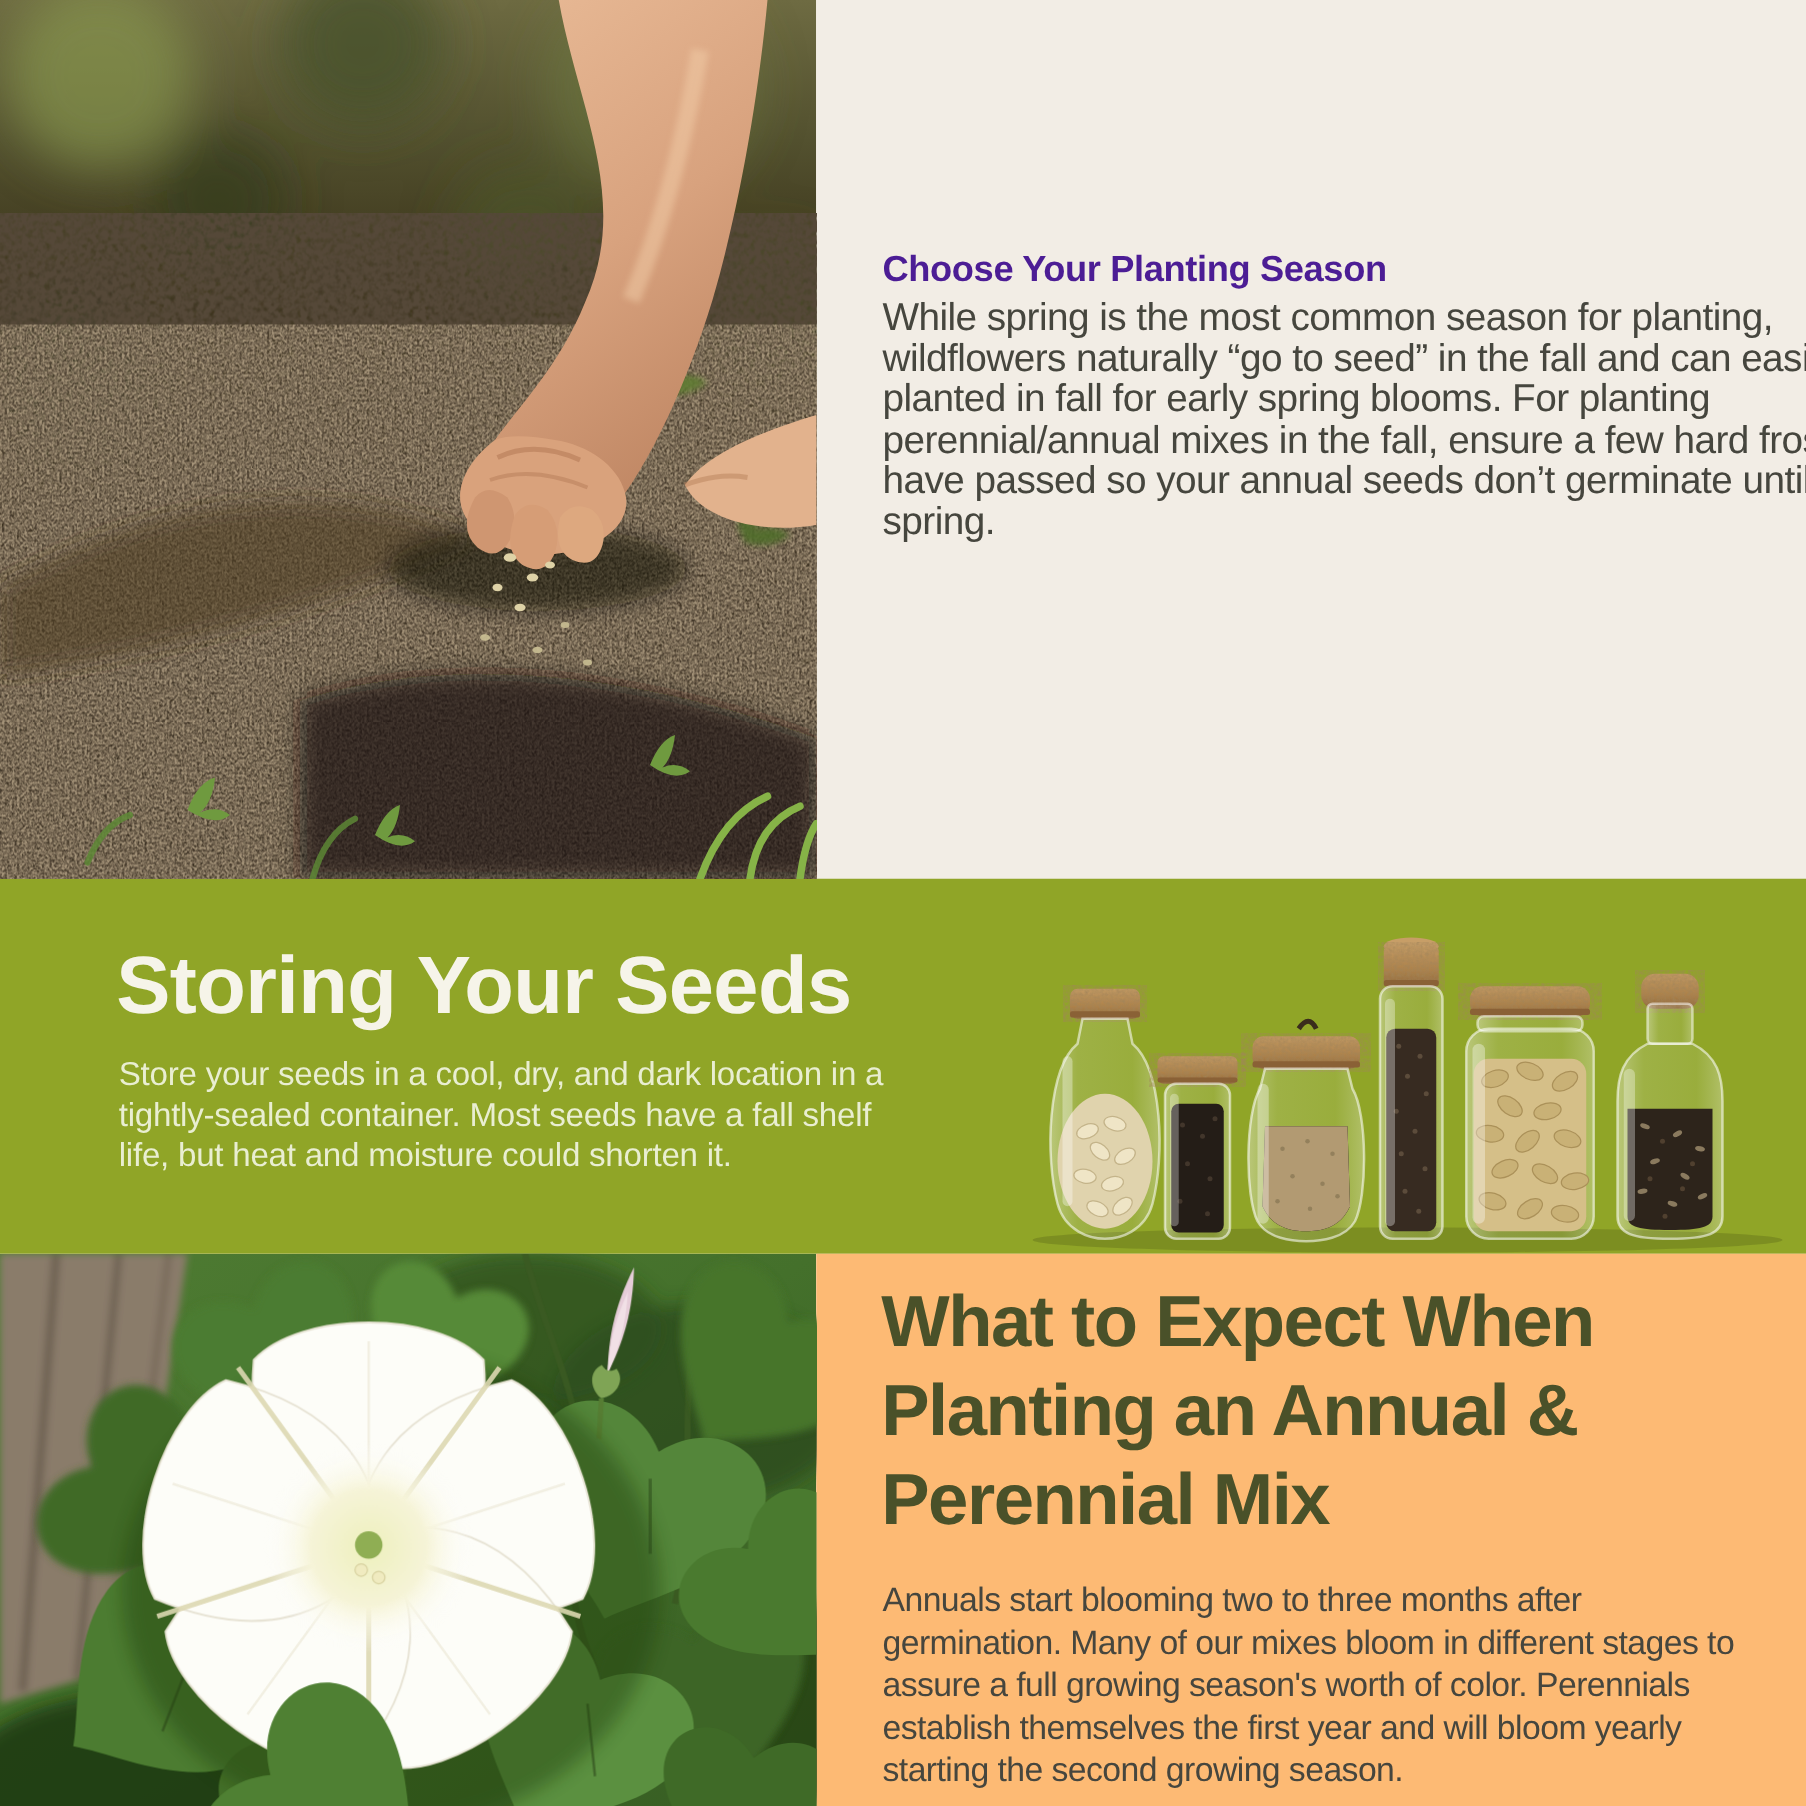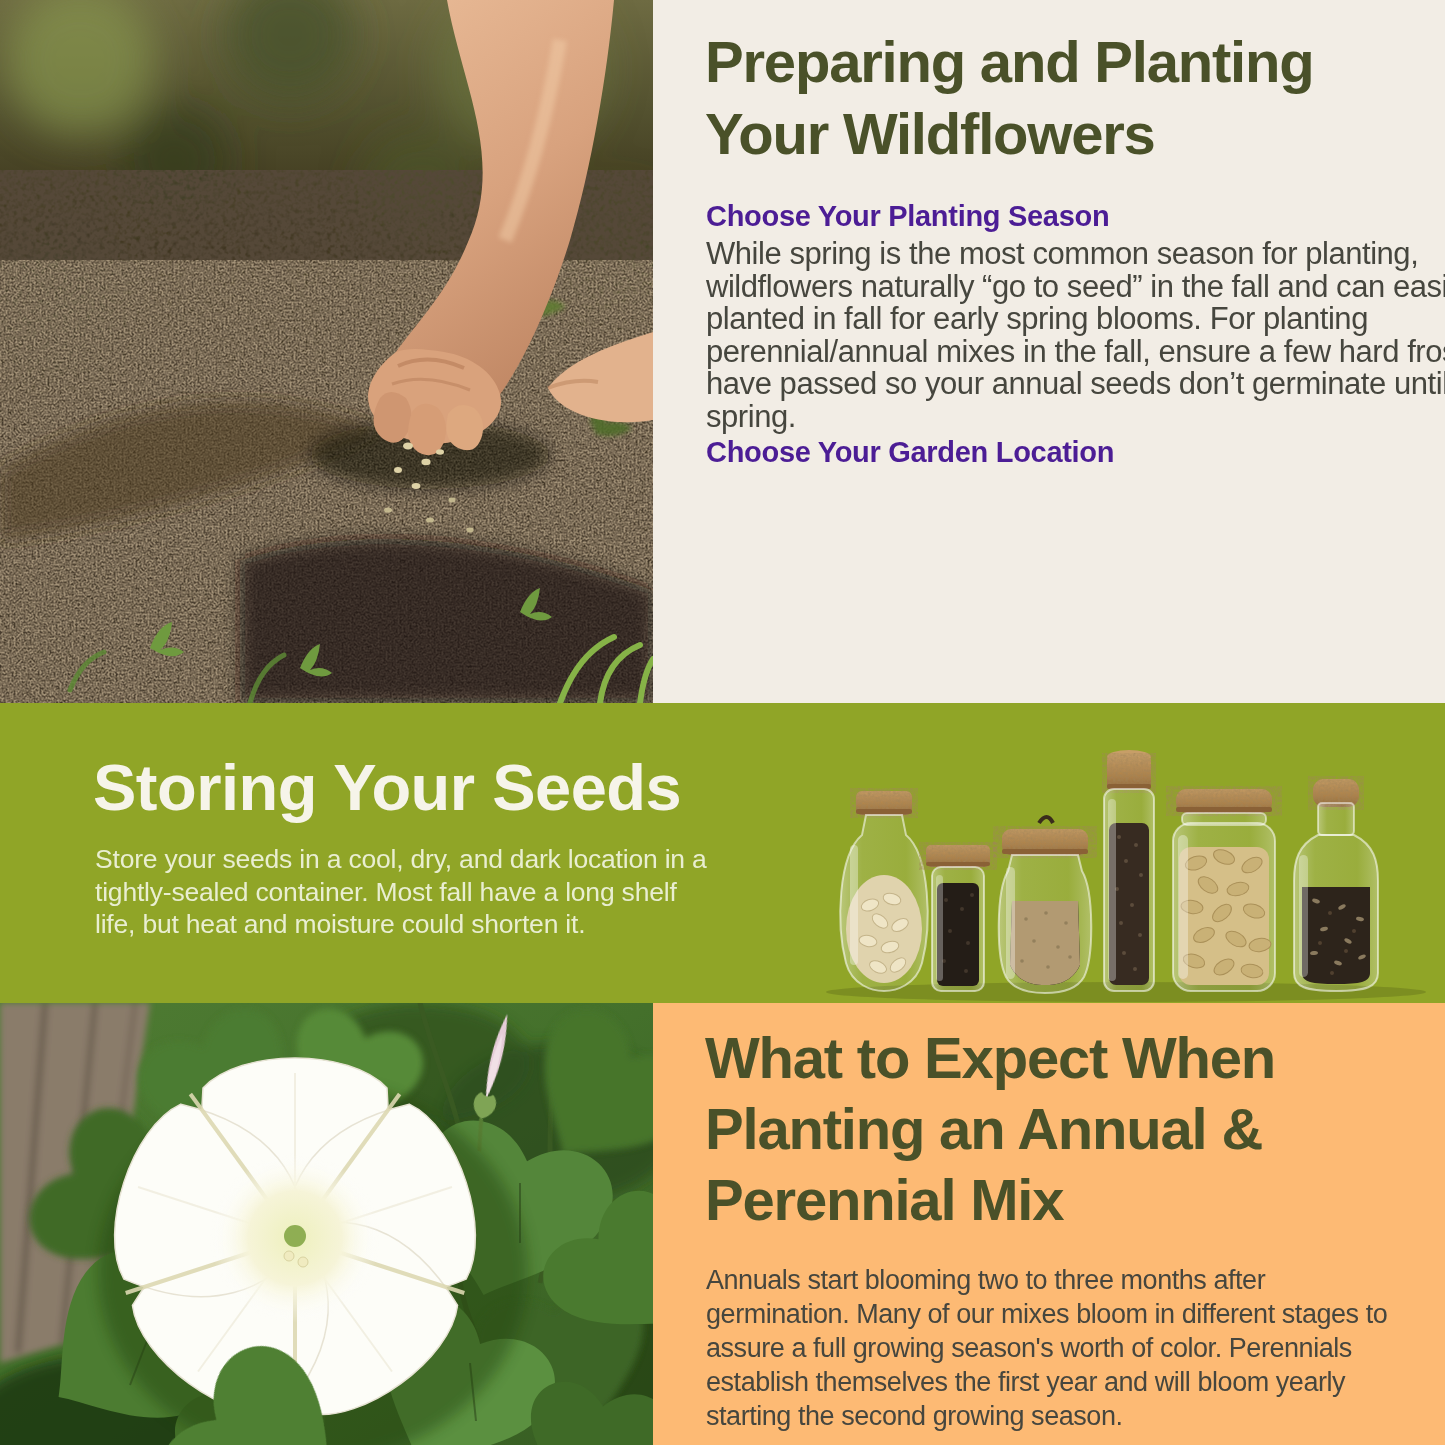--- a/index.html
+++ b/index.html
@@ -179,36 +179,33 @@
         <path d="M640,703 q4,-30 13,-44"></path>
       </g>
       <g stroke="#5d8836" stroke-width="5" fill="none" stroke-linecap="round" opacity="0.85">
         <path d="M250,703 q10,-36 34,-48"></path>
         <path d="M70,690 q12,-30 34,-38"></path>
       </g>
     </svg>
   </section>
 
   <section class="content-top">
-    <h1 class="h1">Preparing and Planting
-Your Wildflowers</h1>
     <h2 class="h2 pos-sub1">Choose Your Planting Season</h2>
     <p class="body pos-body1">While spring is the most common season for planting,
 wildflowers naturally “go to seed” in the fall and can easily be
 planted in fall for early spring blooms. For planting
 perennial/annual mixes in the fall, ensure a few hard frosts
 have passed so your annual seeds don’t germinate until
 spring.</p>
-    <h2 class="h2 pos-sub2">Choose Your Garden Location</h2>
   </section>
 
   <section class="band"></section>
   <h2 class="band-h">Storing Your Seeds</h2>
   <p class="band-body">Store your seeds in a cool, dry, and dark location in a
-tightly-sealed container. Most fall have a long shelf
+tightly-sealed container. Most seeds have a fall shelf
 life, but heat and moisture could shorten it.</p>
 
   <div class="jars">
     <svg width="620" height="310" viewBox="0 0 620 310">
       <defs>
         <linearGradient id="cork" x1="0" y1="0" x2="0" y2="1">
           <stop offset="0" stop-color="#c39a63"></stop>
           <stop offset="0.6" stop-color="#ad8149"></stop>
           <stop offset="1" stop-color="#8f6639"></stop>
         </linearGradient>

